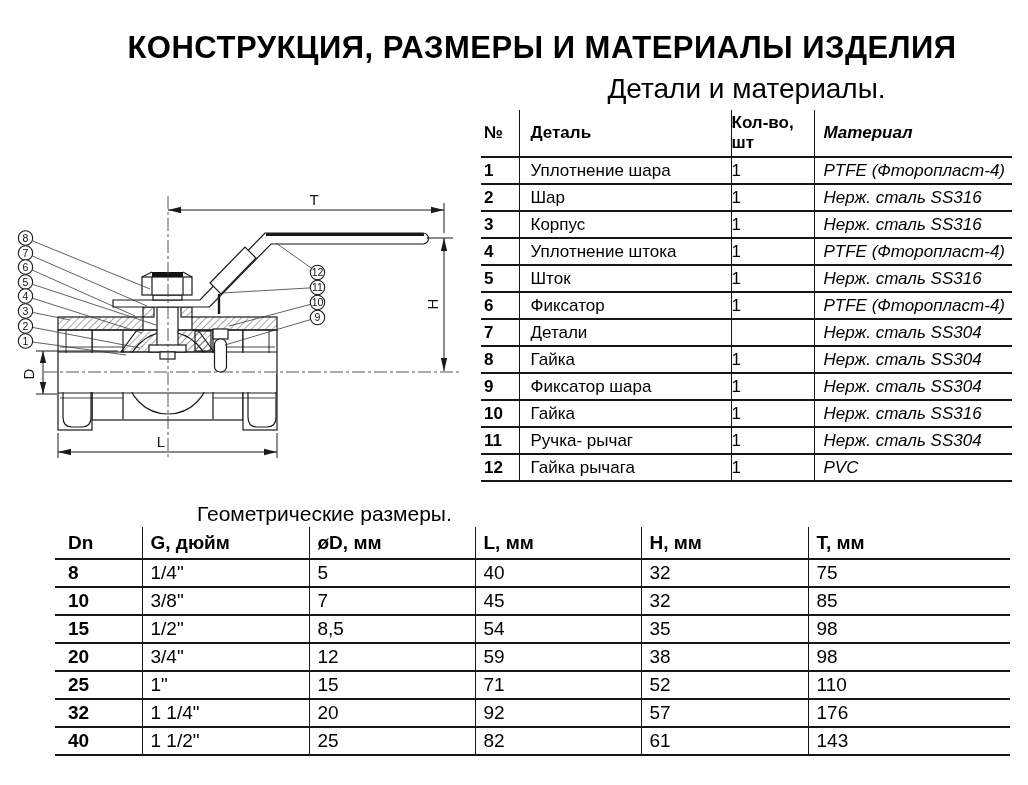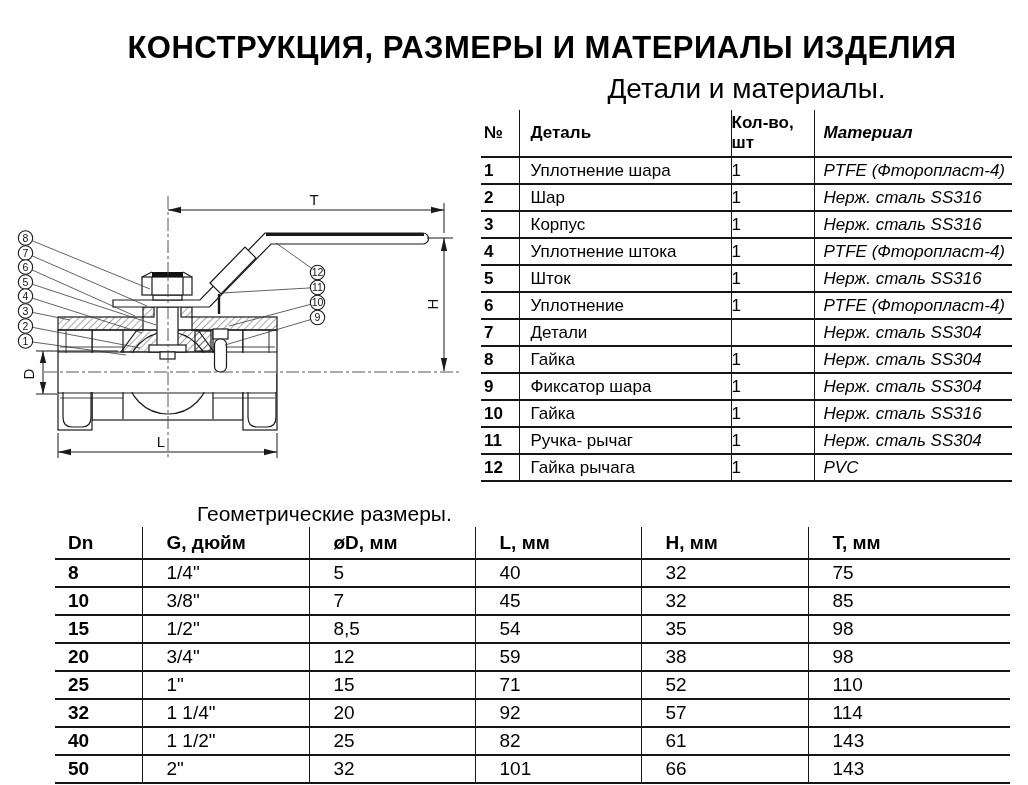--- a/index.html
+++ b/index.html
@@ -21,21 +21,21 @@
   .parts td{height:27px;padding:0 2px 0 11px;}
   .parts th.cn,.parts td.cn{padding-left:3px;font-weight:bold;}
   .parts th.cq,.parts td.cq{padding-left:0;}
   .parts th.cm,.parts td.cm{padding-left:9px;font-style:italic;}
   .parts th.cp,.parts td.cp,.parts th.cq,.parts td.cq,.parts th.cm,.parts td.cm{border-left:1.5px solid #161616;}
   
   table.dims{left:55px;top:527px;width:955px;}
   .dims col.d0{width:87px}.dims col.d1{width:167px}.dims col.d2{width:166px}
   .dims col.d3{width:166px}.dims col.d4{width:167px}.dims col.d5{width:202px}
   .dims th,.dims td{box-sizing:border-box;vertical-align:middle;text-align:left;
-     font-size:19px;padding-left:24px;white-space:nowrap;overflow:hidden;}
+     font-size:19px;padding-left:8px;white-space:nowrap;overflow:hidden;}
   .dims th{font-weight:bold;height:32px;border-bottom:2.4px solid #161616;}
   .dims td{height:28px;border-bottom:2px solid #161616;}
   .dims th.first,.dims td.first{padding-left:13px;font-weight:bold;margin-top:23px;}
   .dims th:not(.first),.dims td:not(.first){border-left:1.5px solid #161616;}
   
   svg.drawing{left:8px;top:190px;}
   svg.drawing text{font-family:"Liberation Sans",sans-serif;fill:#111;}
 </style>
 </head>
 <body>
@@ -85,21 +85,21 @@
     <td class="cm">PTFE (Фторопласт-4)</td>
   </tr>
       <tr>
     <td class="cn">5</td>
     <td class="cp">Шток</td>
     <td class="cq">1</td>
     <td class="cm">Нерж. сталь SS316</td>
   </tr>
       <tr>
     <td class="cn">6</td>
-    <td class="cp">Уплотнение</td>
+    <td class="cp">Фиксатор</td>
     <td class="cq">1</td>
     <td class="cm">PTFE (Фторопласт-4)</td>
   </tr>
       <tr>
     <td class="cn">7</td>
     <td class="cp">Детали</td>
     <td class="cq"></td>
     <td class="cm">Нерж. сталь SS304</td>
   </tr>
       <tr>
@@ -196,36 +196,28 @@
         <td>71</td>
         <td>52</td>
         <td>110</td>
       </tr>
       <tr>
         <td class="first">32</td>
         <td>1 1/4"</td>
         <td>20</td>
         <td>92</td>
         <td>57</td>
-        <td>114</td>
+        <td>176</td>
       </tr>
       <tr>
         <td class="first">40</td>
         <td>1 1/2"</td>
         <td>25</td>
         <td>82</td>
         <td>61</td>
-        <td>143</td>
-      </tr>
-      <tr>
-        <td class="first">50</td>
-        <td>2"</td>
-        <td>32</td>
-        <td>101</td>
-        <td>66</td>
         <td>143</td>
       </tr>
     </tbody>
 </table>
 
 <svg class="abs drawing" width="454" height="292" viewBox="8 190 454 292">
   <defs>
     <pattern id="hatch" width="5" height="5" patternUnits="userSpaceOnUse" patternTransform="rotate(45)">
       <line x1="0" y1="0" x2="0" y2="5" stroke="#3a3a3a" stroke-width="0.9"></line>
     </pattern>

